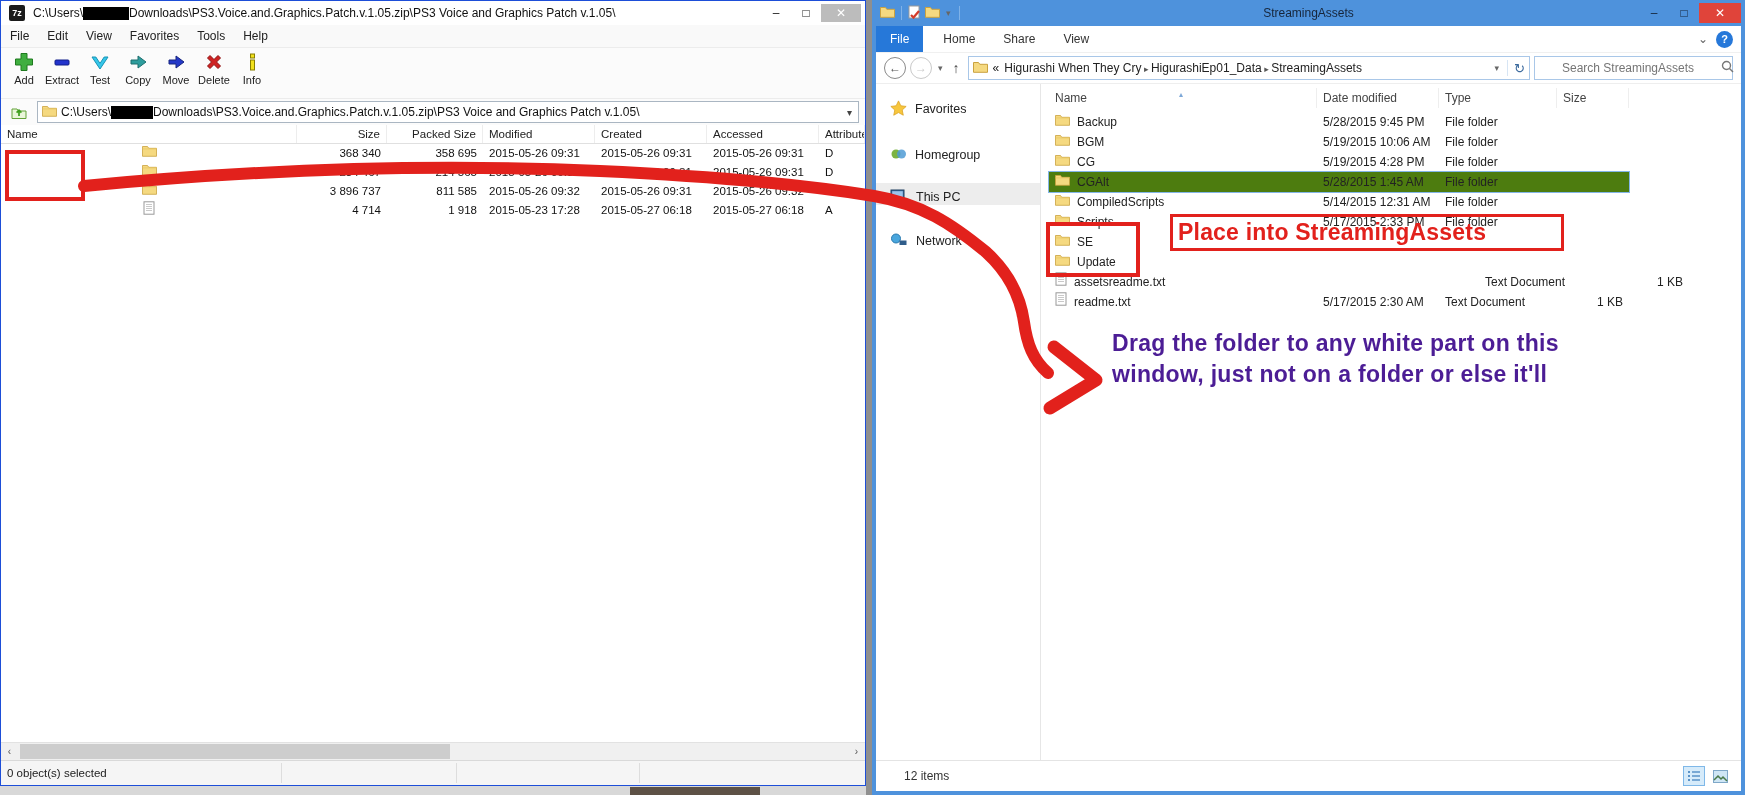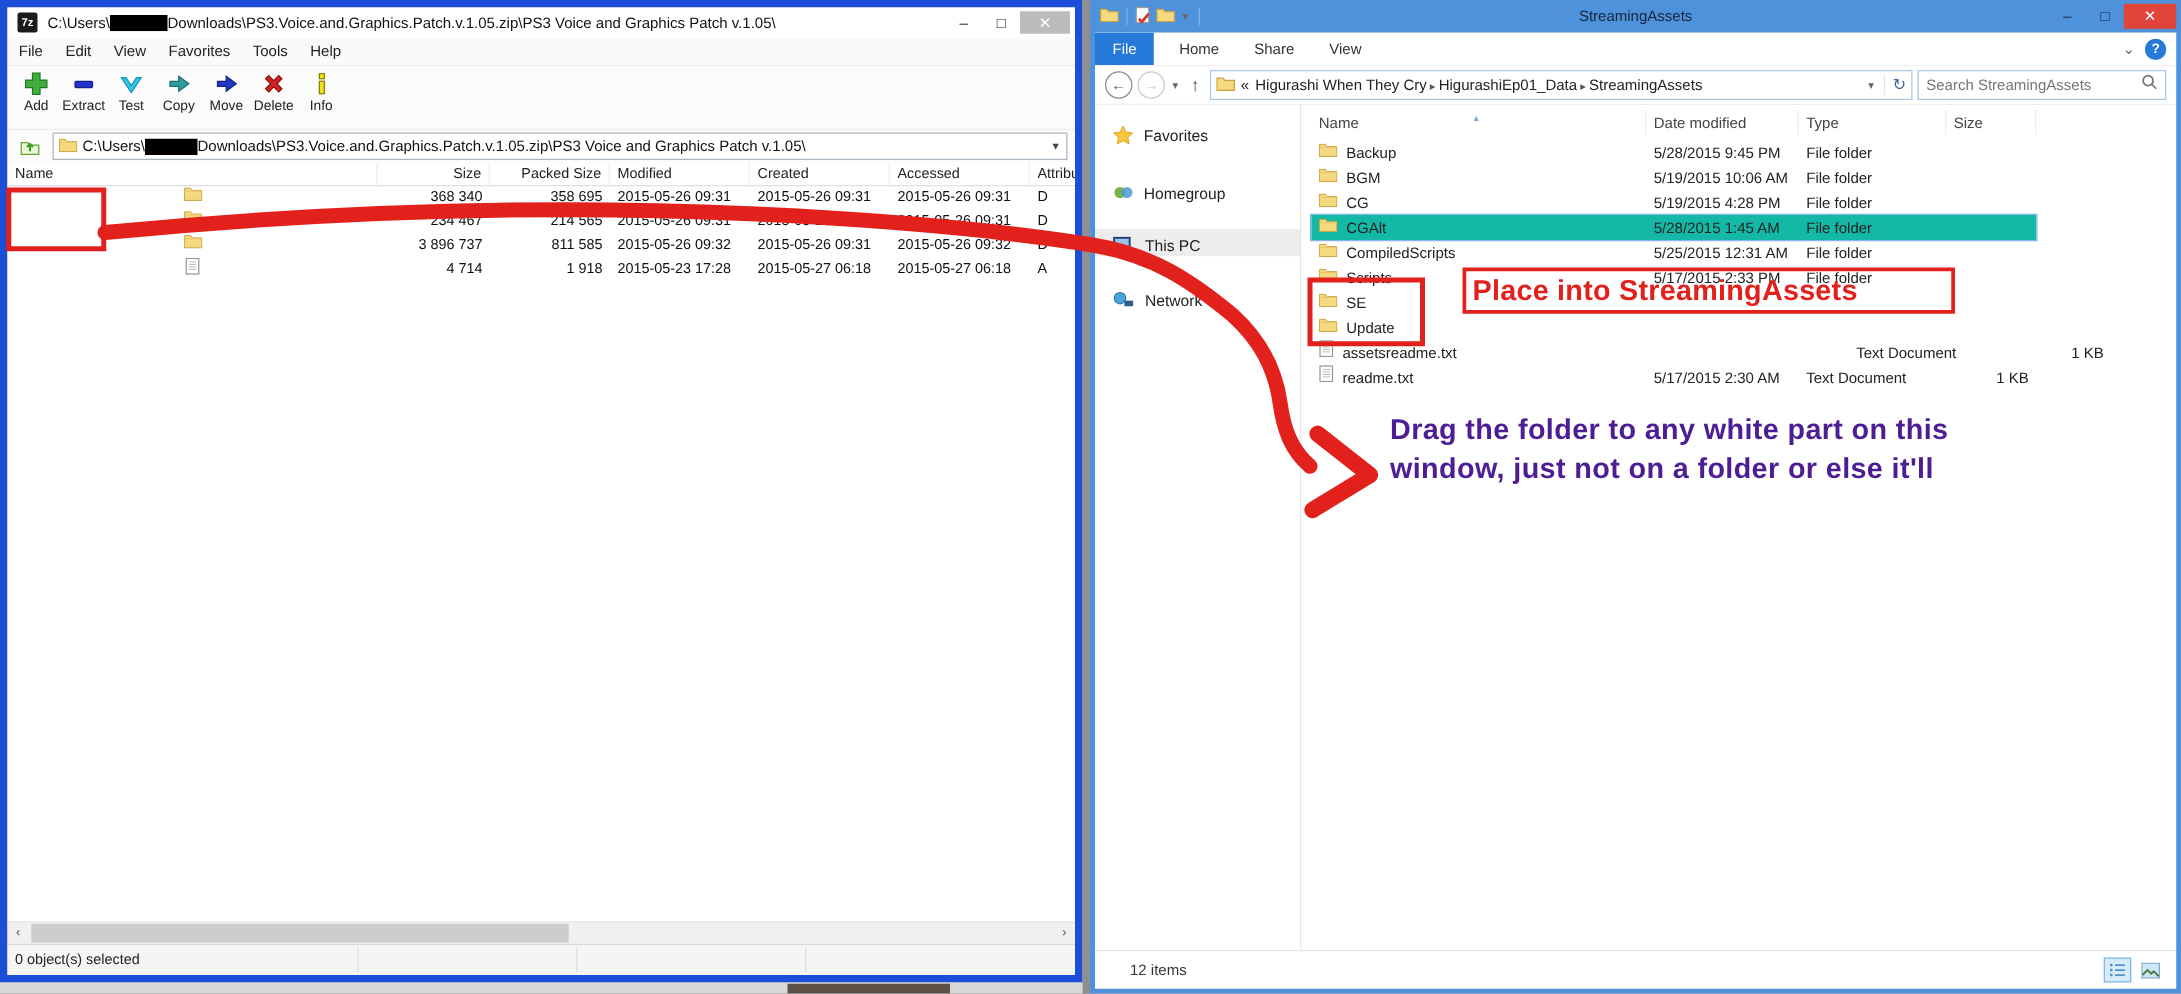--- a/index.html
+++ b/index.html
@@ -1,19 +1,19 @@
 <!DOCTYPE html>
 <html><head>
 <meta charset="utf-8">
 <style>
   html,body{margin:0;padding:0;background:#9a9a9a;font-family:"Liberation Sans","DejaVu Sans",sans-serif;}
   #canvas{position:relative;width:1745px;height:795px;background:#b0b0b0;overflow:hidden;}
 
   
-  .zipwin{position:absolute;left:0;top:0;width:866px;height:786px;background:#fff;border:6px solid #1d4ed8;box-sizing:border-box;display:flex;flex-direction:column;}
+  .zipwin{position:absolute;left:0;top:0;width:866px;height:786px;background:#fff;border:1px solid #1d4ed8;box-sizing:border-box;display:flex;flex-direction:column;}
   .zip-titlebar{height:24px;display:flex;align-items:center;background:#fff;padding:0 4px;font-size:12px;color:#111;flex:0 0 auto;}
   .zip-appicon{width:16px;height:16px;background:#1b1b1b;color:#fff;font-size:9px;font-weight:bold;display:flex;align-items:center;justify-content:center;border-radius:2px;margin:0 8px 0 4px;}
   .zip-title{white-space:nowrap;overflow:hidden;flex:1 1 auto;}
   .redact{display:inline-block;background:#000;height:13px;vertical-align:middle;}
   .winbtn{width:30px;height:18px;display:flex;align-items:center;justify-content:center;font-size:12px;color:#222;}
   .winbtn.close{background:#bcbcbc;color:#fff;width:40px;}
   .zip-menubar{height:22px;display:flex;align-items:center;background:#f9f9f9;border-bottom:1px solid #ececec;font-size:12px;color:#222;flex:0 0 auto;}
   .zip-menu-item{padding:0 9px;}
   .zip-toolbar{height:48px;display:flex;align-items:flex-start;background:#fbfbfb;border-bottom:1px solid #ececec;padding:2px 4px 0 4px;flex:0 0 auto;}
   .tbtn{width:38px;display:flex;flex-direction:column;align-items:center;font-size:11px;color:#222;margin-right:0;}
@@ -62,34 +62,34 @@
   .navcirc{width:20px;height:20px;border-radius:50%;border:1px solid #8a8a8a;color:#555;display:flex;align-items:center;justify-content:center;font-size:12px;}
   .navcirc.dis{border-color:#c9c9c9;color:#c9c9c9;}
   .nav-small{color:#666;font-size:9px;padding:0 2px;}
   .nav-up{color:#444;font-size:14px;padding:0 4px;}
   .addrbox{flex:1;height:22px;border:1px solid #a9c7e8;display:flex;align-items:center;font-size:12px;color:#222;padding:0 4px;gap:5px;white-space:nowrap;overflow:hidden;}
   .crumb-sep{color:#555;font-size:9px;}
   .addr-right{margin-left:auto;display:flex;align-items:center;gap:6px;}
   .addr-divider{width:1px;height:16px;background:#d7e5f4;}
   .refresh{color:#3d6b9e;font-size:13px;}
   .searchbox{width:185px;height:22px;border:1px solid #a9c7e8;display:flex;align-items:center;padding:0 6px;gap:4px;}
-  .searchbox input{border:0;outline:0;flex:1;font-size:12px;color:#000000;font-family:inherit;background:transparent;padding:0;}
+  .searchbox input{border:0;outline:0;flex:1;font-size:12px;color:#000000;font-family:inherit;background:transparent;padding:0;margin-left:21px;}
   .exp-content{flex:1;display:flex;overflow:hidden;}
   .exp-sidebar{width:164px;flex:0 0 auto;border-right:1px solid #e6e6e6;position:relative;font-size:12.5px;color:#222;}
   .sb-item{position:absolute;left:14px;display:flex;align-items:center;gap:8px;height:22px;}
   .sb-hl{position:absolute;left:0;right:0;height:22px;background:#ededed;}
   .exp-list{flex:1;position:relative;font-size:12px;color:#222;}
   .ehead{position:absolute;left:8px;right:0;top:4px;display:grid;grid-template-columns:268px 122px 118px 72px;height:20px;line-height:20px;color:#444;}
   .ehead > div{border-right:1px solid #eee;padding:0 6px;box-sizing:border-box;}
   .sortmark{position:absolute;top:-3px;left:130px;color:#7da8d8;font-size:8px;}
   .erow{position:absolute;left:8px;display:grid;grid-template-columns:268px 122px 118px 72px;height:20px;line-height:20px;}
   .erow > div{padding:0 6px;box-sizing:border-box;white-space:nowrap;overflow:hidden;}
   .ename{display:flex;align-items:center;gap:7px;}
   .esize{text-align:right;}
-  .erow.sel{background:#14b8a6;outline:1px solid #84b6e8;}
+  .erow.sel{background:#4d7c0f;outline:1px solid #84b6e8;}
   .exp-statusbar{height:30px;border-top:1px solid #e4e4e4;display:flex;align-items:center;font-size:12px;color:#333;padding:0 10px 0 28px;flex:0 0 auto;}
   .view-toggles{margin-left:auto;display:flex;gap:4px;}
   .vbtn{width:20px;height:18px;display:flex;align-items:center;justify-content:center;border:1px solid transparent;}
   .vbtn.sel{background:#d6ebfa;border-color:#7fb8e8;}
 
   
   .ann{position:absolute;z-index:40;}
   .redbox{border:4px solid #e2211c;background:transparent;}
   .placebox{border:3px solid #e2211c;padding:1px 5px;font-family:"Liberation Sans","DejaVu Sans",sans-serif;font-weight:bold;font-size:23px;line-height:29px;color:#e2211c;letter-spacing:0.2px;}
   .dragtext{font-weight:bold;font-size:23px;line-height:31px;color:#4c1d95;letter-spacing:0.3px;white-space:nowrap;}
@@ -431,21 +431,21 @@
               <div class="esize"></div>
             </div>
             <div class="erow" style="top: 108px;">
               <div class="ename">
                 <span><svg width="15" height="12" viewBox="0 0 15 12">
                     <path d="M0.5 1.5 h5 l1.3 1.8 h7.7 v8 h-14 z" fill="#f5d980" stroke="#caa23f" stroke-width="0.8"></path>
                     <path d="M0.5 3.9 h14" stroke="#e8c763" stroke-width="0.8"></path>
                   </svg></span>
                 <span>CompiledScripts</span>
               </div>
-              <div>5/25/2015 12:31 AM</div>
+              <div>5/14/2015 12:31 AM</div>
               <div>File folder</div>
               <div class="esize"></div>
             </div>
             <div class="erow" style="top: 128px;">
               <div class="ename">
                 <span><svg width="15" height="12" viewBox="0 0 15 12">
                     <path d="M0.5 1.5 h5 l1.3 1.8 h7.7 v8 h-14 z" fill="#f5d980" stroke="#caa23f" stroke-width="0.8"></path>
                     <path d="M0.5 3.9 h14" stroke="#e8c763" stroke-width="0.8"></path>
                   </svg></span>
                 <span>Scripts</span>

